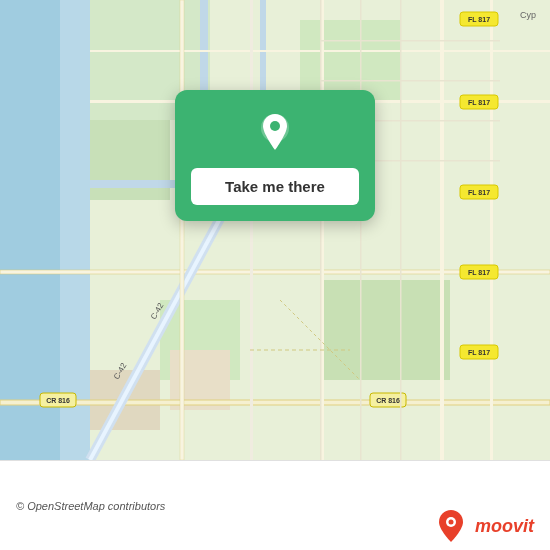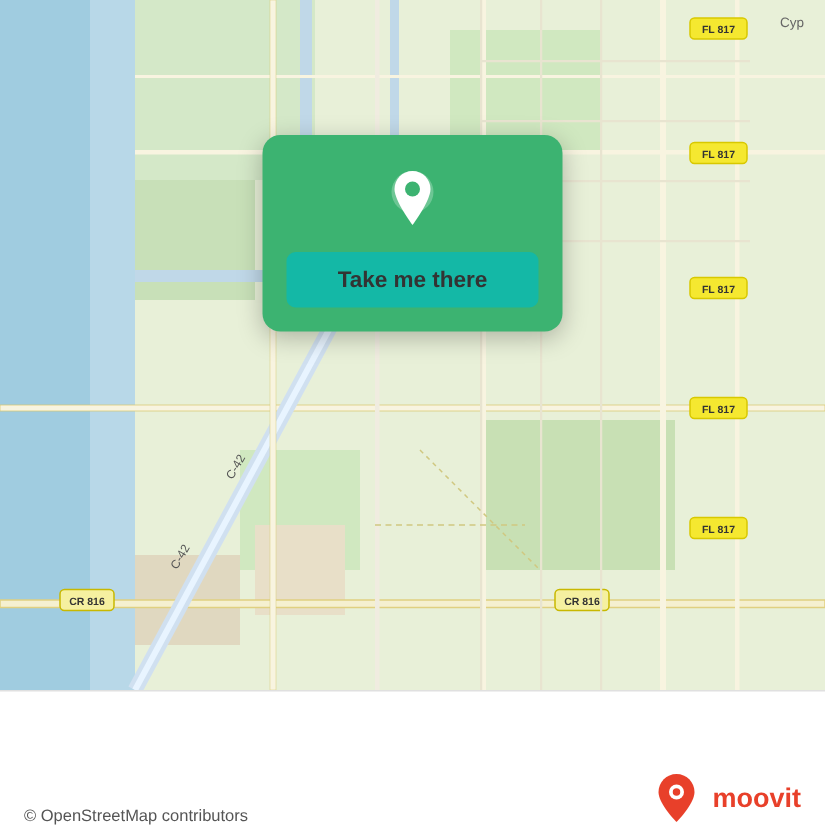--- a/index.html
+++ b/index.html
@@ -44,43 +44,44 @@
       z-index: 10;
     }
 
     #location-pin {
       width: 44px;
       height: 44px;
       margin-bottom: 14px;
     }
 
     #take-me-btn {
-      background: #14b8a6;
+      background: #ffffff;
       color: #333;
       border: none;
       border-radius: 6px;
       padding: 10px 24px;
       font-size: 15px;
       font-weight: 600;
       cursor: pointer;
       width: 100%;
       text-align: center;
     }
 
     
     #bottom-bar {
       width: 550px;
       height: 90px;
       background: white;
       display: flex;
-      align-items: flex-end;
+      align-items: center;
       justify-content: space-between;
       padding: 0 16px;
       border-top: 1px solid #e0e0e0;
       position: relative;
+      font-style: italic;
     }
 
     #bottom-left {
       display: flex;
       flex-direction: column;
       gap: 4px;
     }
 
     #osm-attribution {
       font-size: 11px;

